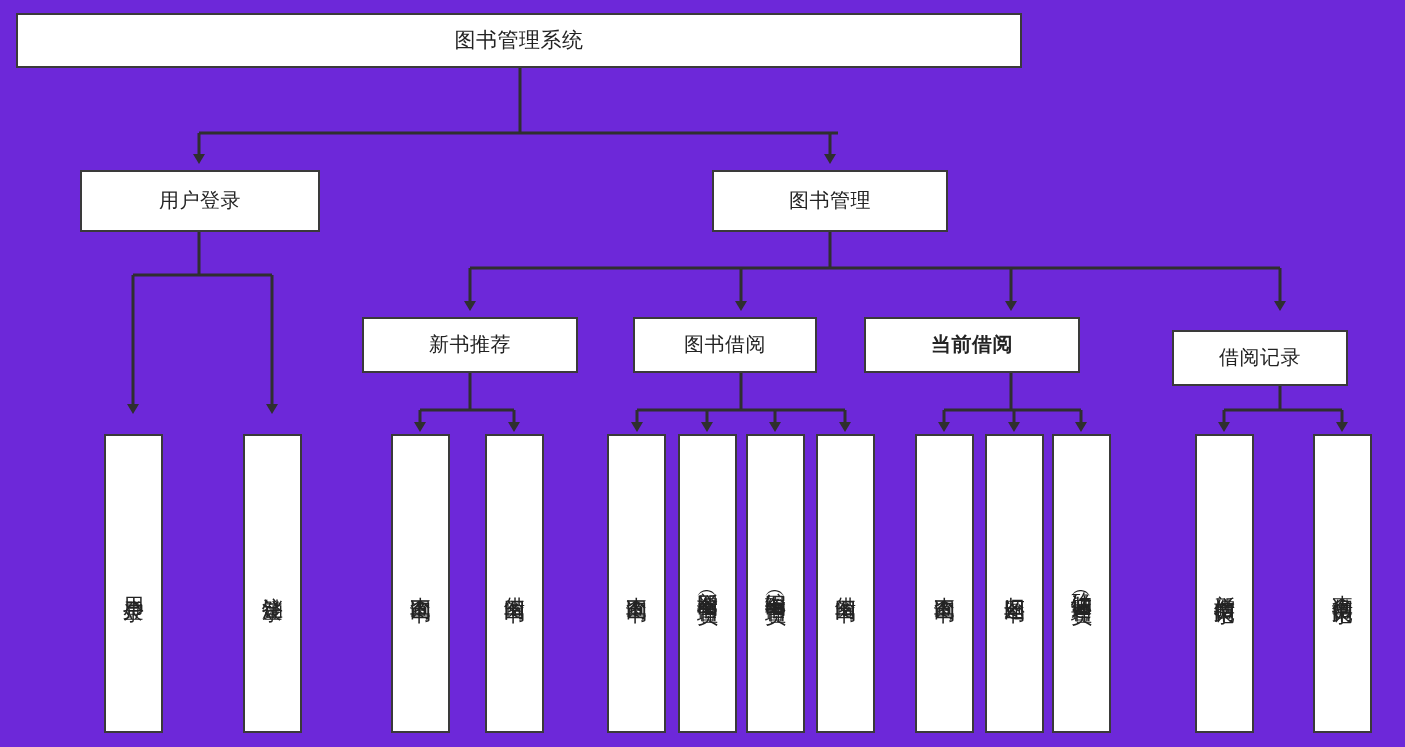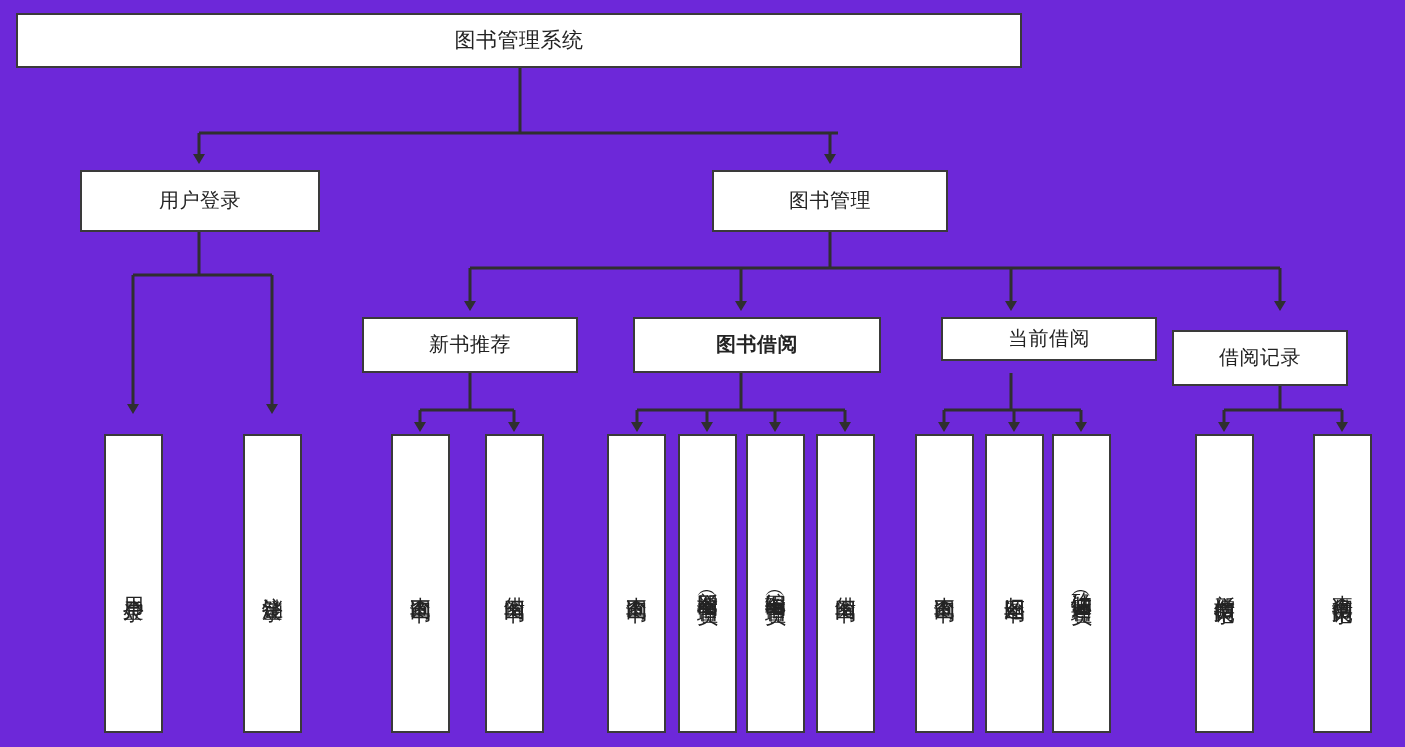--- a/index.html
+++ b/index.html
@@ -128,25 +128,25 @@
   </div>
 
   <div class="node level2" style="left:712px; top:170px; width:236px; height:62px;">
     <span class="label">图书管理</span>
   </div>
 
   <div class="node level3" style="left:362px; top:317px; width:216px; height:56px;">
     <span class="label">新书推荐</span>
   </div>
 
-  <div class="node level3" style="left:633px; top:317px; width:248px; height:56px;font-weight:bold;">
+  <div class="node level3" style="left:633px; top:317px; width:184px; height:56px;">
     <span class="label">图书借阅</span>
   </div>
 
-  <div class="node level3" style="left:941px; top:317px; width:216px; height:44px;">
+  <div class="node level3" style="left:864px; top:317px; width:216px; height:56px;font-weight:bold;">
     <span class="label">当前借阅</span>
   </div>
 
   <div class="node level3" style="left:1172px; top:330px; width:176px; height:56px;">
     <span class="label">借阅记录</span>
   </div>
 
   <div class="node vertical" style="left:104px; top:434px; width:59px; height:299px;">
     <span class="label">用户登录</span>
   </div>

